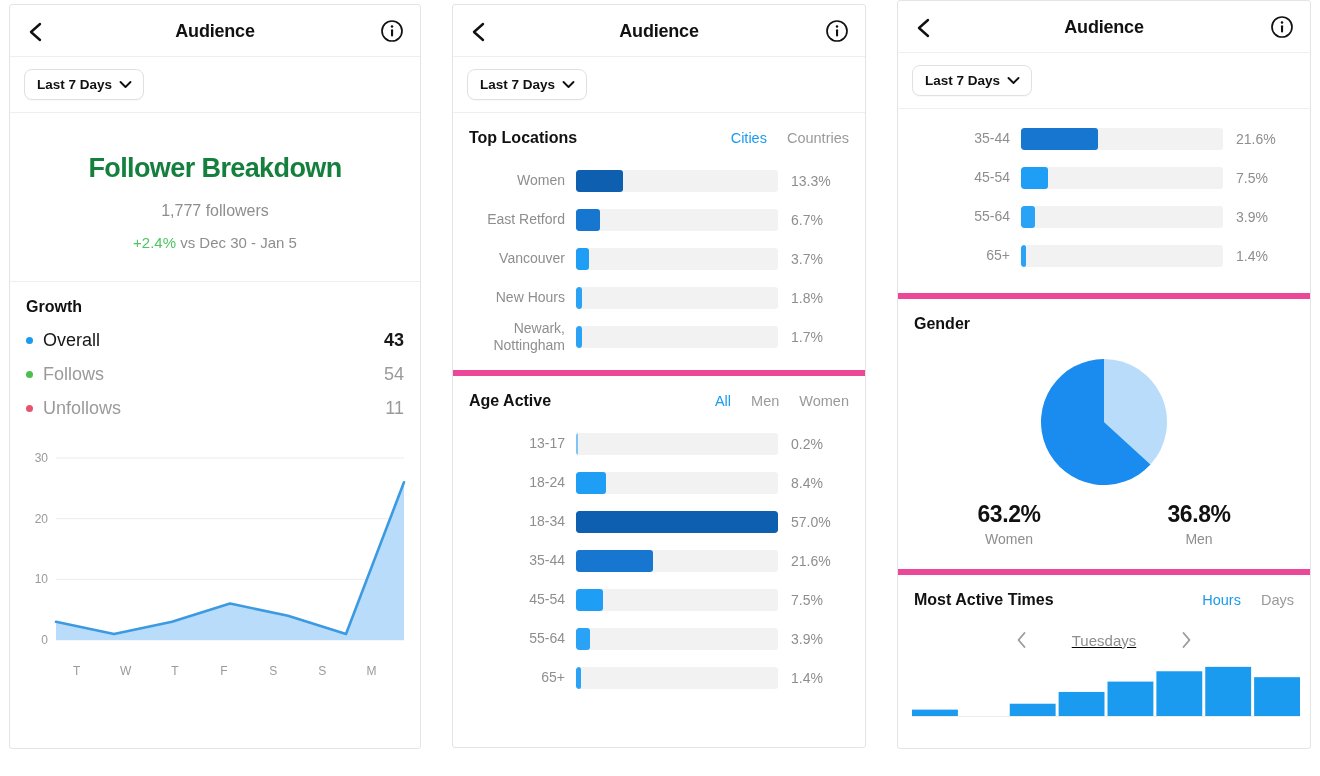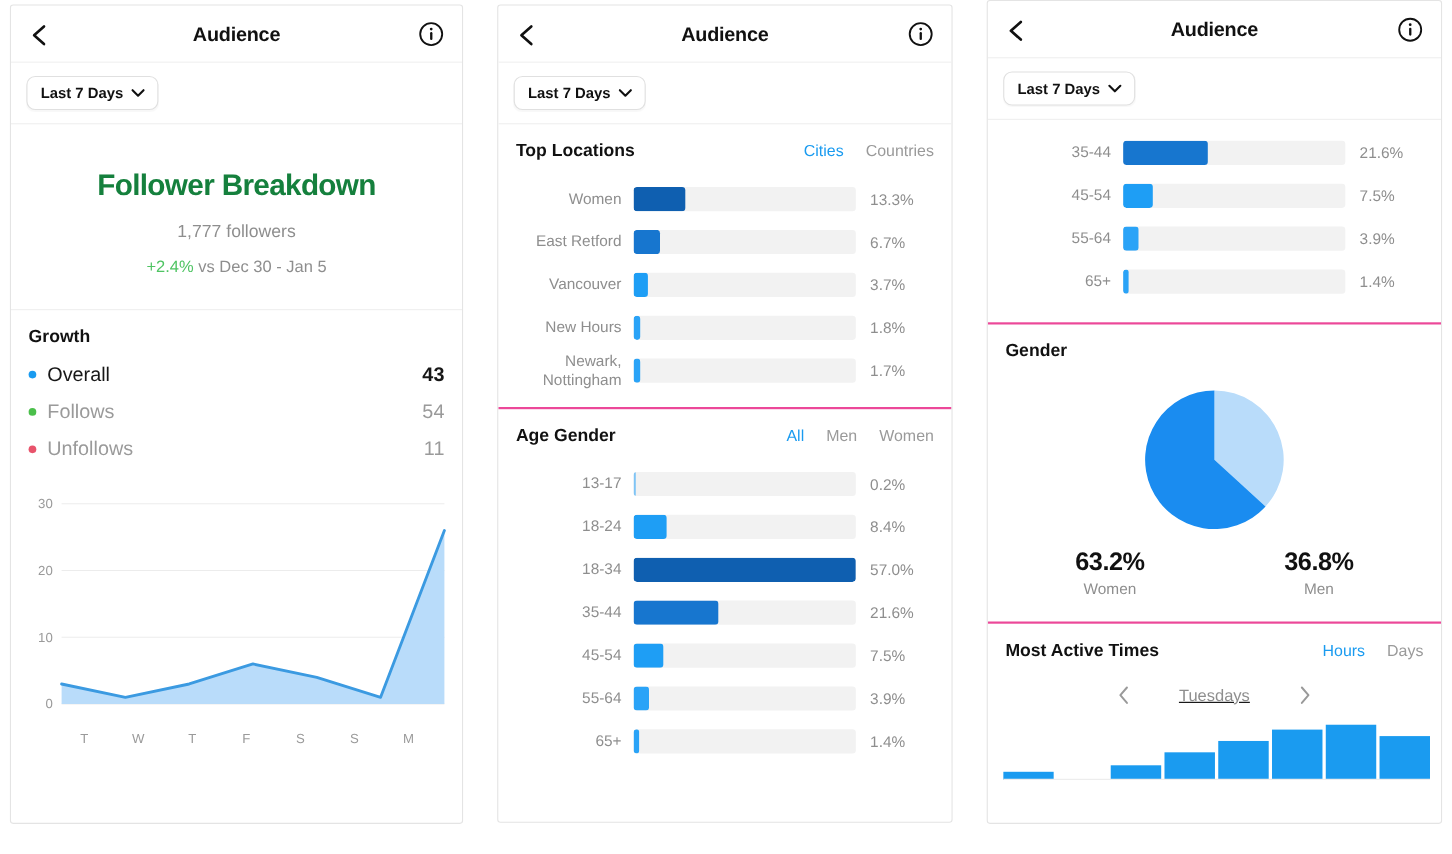--- a/index.html
+++ b/index.html
@@ -83,21 +83,21 @@
   .growth-row.muted .val{color:#9a9a9a;}
 
   .chartwrap{position:relative;padding:18px 14px 0 6px;height:246px;box-sizing:border-box;}
   .chartwrap svg{display:block;}
   .xaxis{
     display:flex;margin-left:36px;margin-right:10px;margin-top:2px;
   }
   .xaxis span{flex:1;text-align:center;font-size:12px;color:#9a9a9a;}
 
   
-  .section{border-bottom:2px solid #ec4899;}
+  .section{border-bottom:6px solid #ec4899;}
   .section:last-child{border-bottom:none;}
   .sec-head{
     display:flex;align-items:center;justify-content:space-between;
     padding:16px 16px 12px 16px;
   }
   .sec-title{font-size:16px;font-weight:bold;color:#111;}
   .seg{display:flex;gap:20px;font-size:14.5px;}
   .seg span{color:#9a9a9a;cursor:pointer;}
   .seg span.active{color:#1a9bf0;}
 
@@ -286,21 +286,21 @@
             <div class="bartrack">
               <div class="barfill" style="width: 2.98246%; background: rgb(42, 163, 247);"></div>
             </div>
             <div class="barval">1.7%</div>
           </div>
         </div>
     </div>
 
     <div class="section">
       <div class="sec-head">
-        <div class="sec-title">Age Gender</div>
+        <div class="sec-title">Age Active</div>
         <div class="seg">
           <span class="active">All</span>
           <span>Men</span>
           <span>Women</span>
         </div>
       </div>
       <div class="barlist" id="age-list">
           <div class="barrow">
             <div class="barlabel">13-17</div>
             <div class="bartrack">

